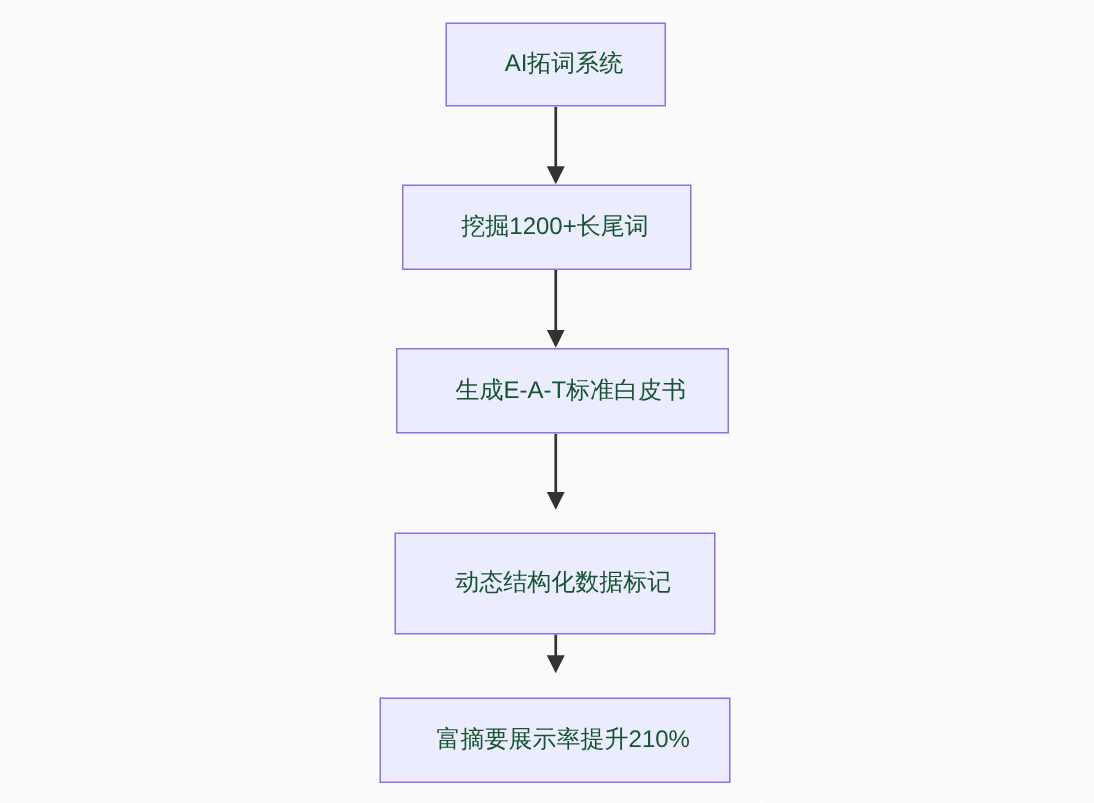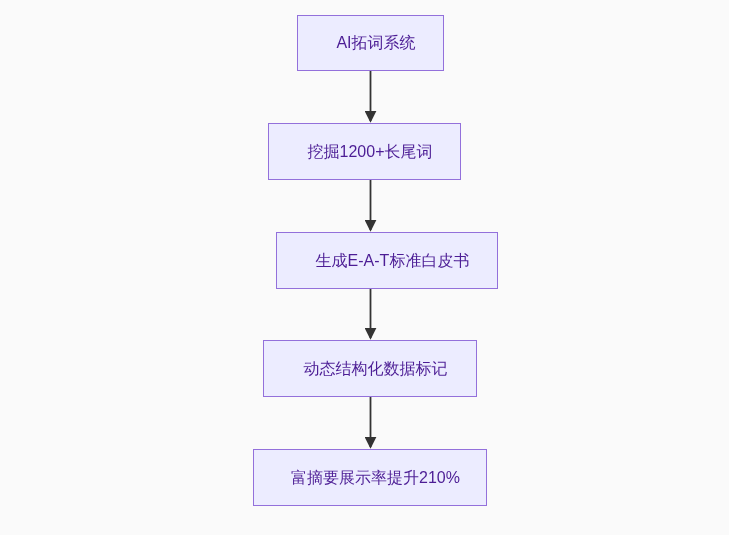--- a/index.html
+++ b/index.html
@@ -21,35 +21,35 @@
     top: 0;
     width: 729px;
     height: 535px;
     pointer-events: none;
   }
   .node {
     position: absolute;
     box-sizing: border-box;
     background: #ececff;
     border: 1.5px solid #9370db;
-    color: #4c1d95;
+    color: #14532d;
     font-size: 16px;
     display: flex;
     align-items: center;
     justify-content: center;
     text-align: center;
     line-height: 1.2;
     white-space: nowrap;
     padding-left: 11px;
   }
   .node-1 { left: 297px; top: 15px;  width: 147px; height: 56px; }
   .node-2 { left: 268px; top: 123px; width: 193px; height: 57px; }
-  .node-3 { left: 276px; top: 232px; width: 222px; height: 57px; }
-  .node-4 { left: 263px; top: 340px; width: 214px; height: 57px; }
-  .node-5 { left: 253px; top: 449px; width: 234px; height: 57px; }
+  .node-3 { left: 264px; top: 232px; width: 222px; height: 57px; }
+  .node-4 { left: 263px; top: 355px; width: 214px; height: 68px; }
+  .node-5 { left: 253px; top: 465px; width: 234px; height: 57px; }
 </style>
 </head>
 <body>
 
 <div class="stage">
 
   <svg class="edges-layer" width="729" height="535" viewBox="0 0 729 535" xmlns="http://www.w3.org/2000/svg">
     <defs>
       <marker id="arrowhead" markerUnits="userSpaceOnUse" markerWidth="12" markerHeight="12" viewBox="0 0 10 10" refX="8.5" refY="5" orient="auto">
         <path d="M0,0 L10,5 L0,10 z" fill="#333333"></path>

